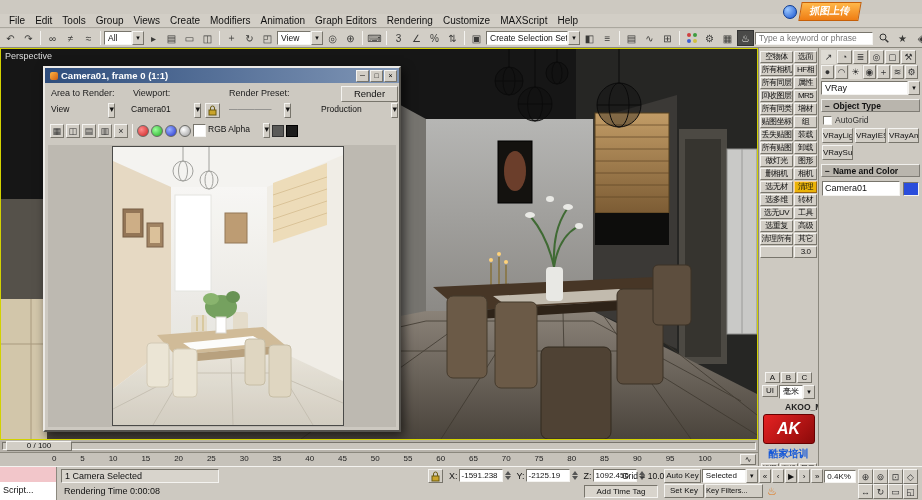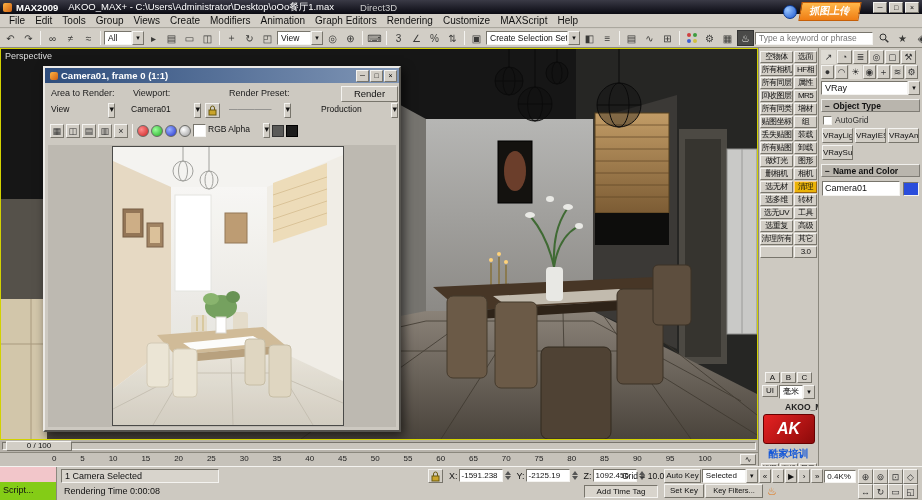--- a/index.html
+++ b/index.html
@@ -139,21 +139,21 @@
   .swatch-d1 { width:12px; height:12px; background:#5a5a58; border:1px solid #333; }
   .swatch-d2 { width:12px; height:12px; background:#1c1c1c; border:1px solid #000; }
   .rw-body { position:absolute; left:3px; right:3px; top:77px; bottom:3px; background:#bdb9b1; }
   .rw-img { position:absolute; left:64px; top:1px; width:232px; height:280px; border:1px solid #4a4a48; background:#fff; }
 
   
   .statusbar { position:absolute; top:466px; left:0; right:0; height:34px; background:#cdc9c1;
                border-top:1px solid #f4f3f0; }
   .sb-listener { position:absolute; left:0; top:0; bottom:0; width:57px; border-right:1px solid #8b887e; }
   .sb-macro { height:15px; background:#f2c6ca; border-bottom:1px solid #9a9홍a; }
-  .sb-script { height:18px; background:#84cc16; font-size:9px; padding:3px 0 0 3px; }
+  .sb-script { height:18px; background:#ffffff; font-size:9px; padding:3px 0 0 3px; }
   .sb-sel { position:absolute; left:61px; top:2px; width:158px; height:14px; font-size:9px;
             line-height:12px; padding-left:3px; background:#d8d4cc; }
   .sb-prompt { position:absolute; left:61px; top:18px; width:300px; height:14px; font-size:9px;
                line-height:12px; padding-left:3px; }
   .sb-lock { position:absolute; left:428px; top:2px; width:15px; height:14px; display:flex;
              align-items:center; justify-content:center; }
   .sb-coords { position:absolute; left:446px; top:2px; display:flex; align-items:center; gap:1px; }
   .cl { font-size:9px; margin-left:3px; }
   .cf { width:44px; height:13px; background:#fff; font-size:8px; line-height:11px; padding:0 2px;
         overflow:hidden; white-space:nowrap; }
@@ -162,45 +162,34 @@
                   border-right:3px solid transparent; border-bottom:4px solid #555; }
   .spin::after { content:""; position:absolute; left:1px; bottom:2px; border-left:3px solid transparent;
                  border-right:3px solid transparent; border-top:4px solid #555; }
   .sb-grid { position:absolute; left:622px; top:4px; font-size:8.5px; }
   .sb-timetag { position:absolute; left:584px; top:18px; width:74px; height:13px; font-size:8px;
                 line-height:11px; text-align:center; background:#d8d4cc; }
   .sb-right { position:absolute; right:66px; top:2px; width:192px; }
   .sbr-row { display:flex; gap:1px; margin-bottom:1px; align-items:center; }
   .skey-btn { width:40px; height:14px; font-size:8px; line-height:12px; text-align:center; }
   .w-sel .val { width:44px; font-size:8px; }
-  .kf-btn { width:58px; height:14px; font-size:7.5px; line-height:12px; text-align:center; }
+  .kf-btn { width:58px; height:14px; font-size:7.5px; line-height:12px; text-align:left; }
   .pb { width:13px; height:14px; font-size:8px; display:flex; align-items:center; justify-content:center; }
   .speed { width:34px; height:13px; background:#fff; font-size:8px; line-height:11px; padding:0 2px; }
   .ak-tool { width:16px; height:14px; color:#e07518; font-size:11px; display:flex; align-items:center;
              justify-content:center; }
   .sb-nav { position:absolute; right:2px; top:2px; width:62px; display:grid;
             grid-template-columns:repeat(4,15px); grid-auto-rows:15px; gap:0; }
   .nav-btn { font-size:9px; display:flex; align-items:center; justify-content:center; color:#333; }
 </style>
 </head>
 <body>
 
 <div class="app">
 
-  <div class="titlebar">
-    <span class="app-icon"></span>
-    <span class="tb-app">MAX2009</span>
-    <span class="tb-doc">AKOO_MAX+ - C:\Users\Administrator\Desktop\oOo餐厅1.max</span>
-    <span class="tb-drv">Direct3D</span>
-    <span class="win-btns">
-      <span class="win-btn raised">─</span>
-      <span class="win-btn raised">□</span>
-      <span class="win-btn raised">×</span>
-    </span>
-  </div>
 
   <div class="menubar">
     <span class="menu-item">File</span>
     <span class="menu-item">Edit</span>
     <span class="menu-item">Tools</span>
     <span class="menu-item">Group</span>
     <span class="menu-item">Views</span>
     <span class="menu-item">Create</span>
     <span class="menu-item">Modifiers</span>
     <span class="men u-item menu-item">Animation</span>

